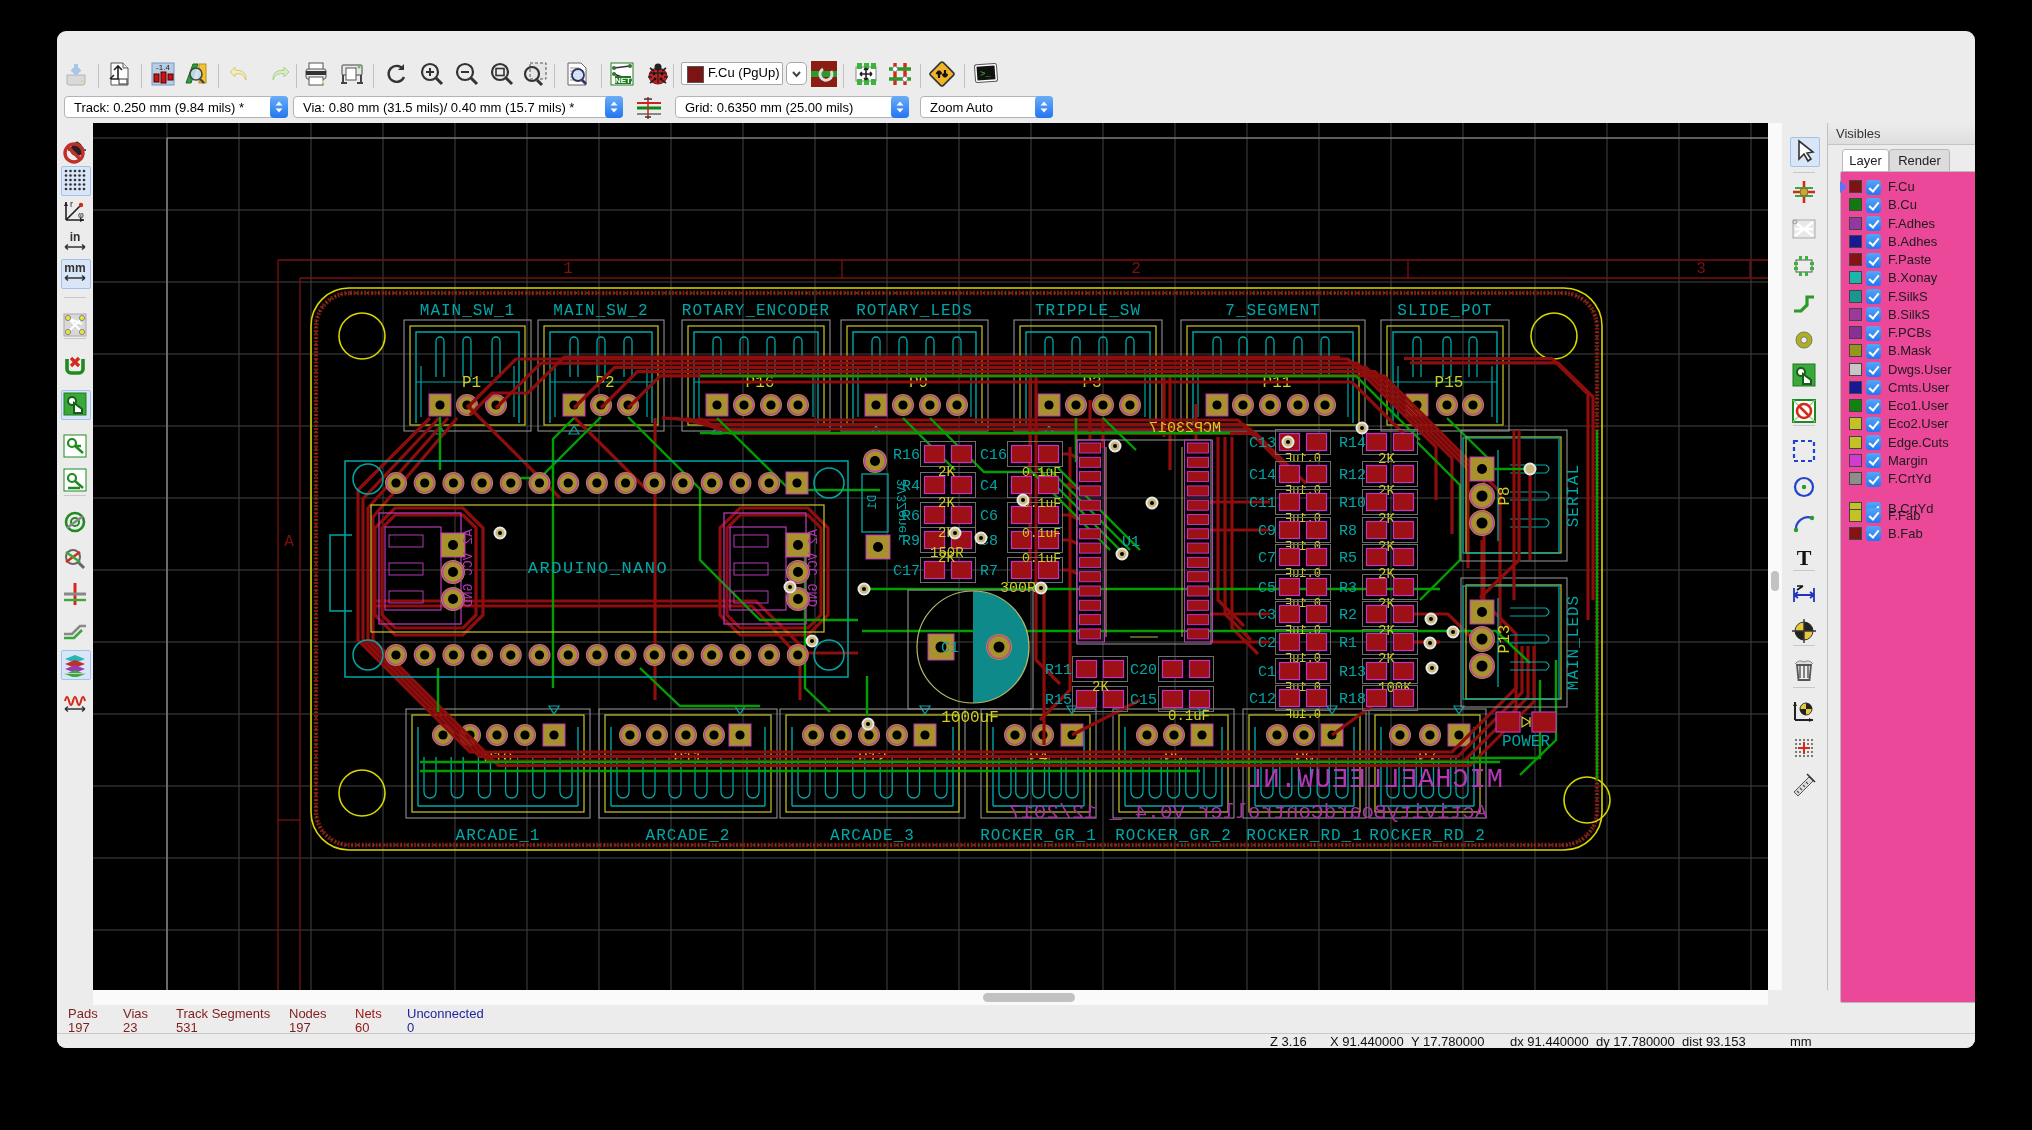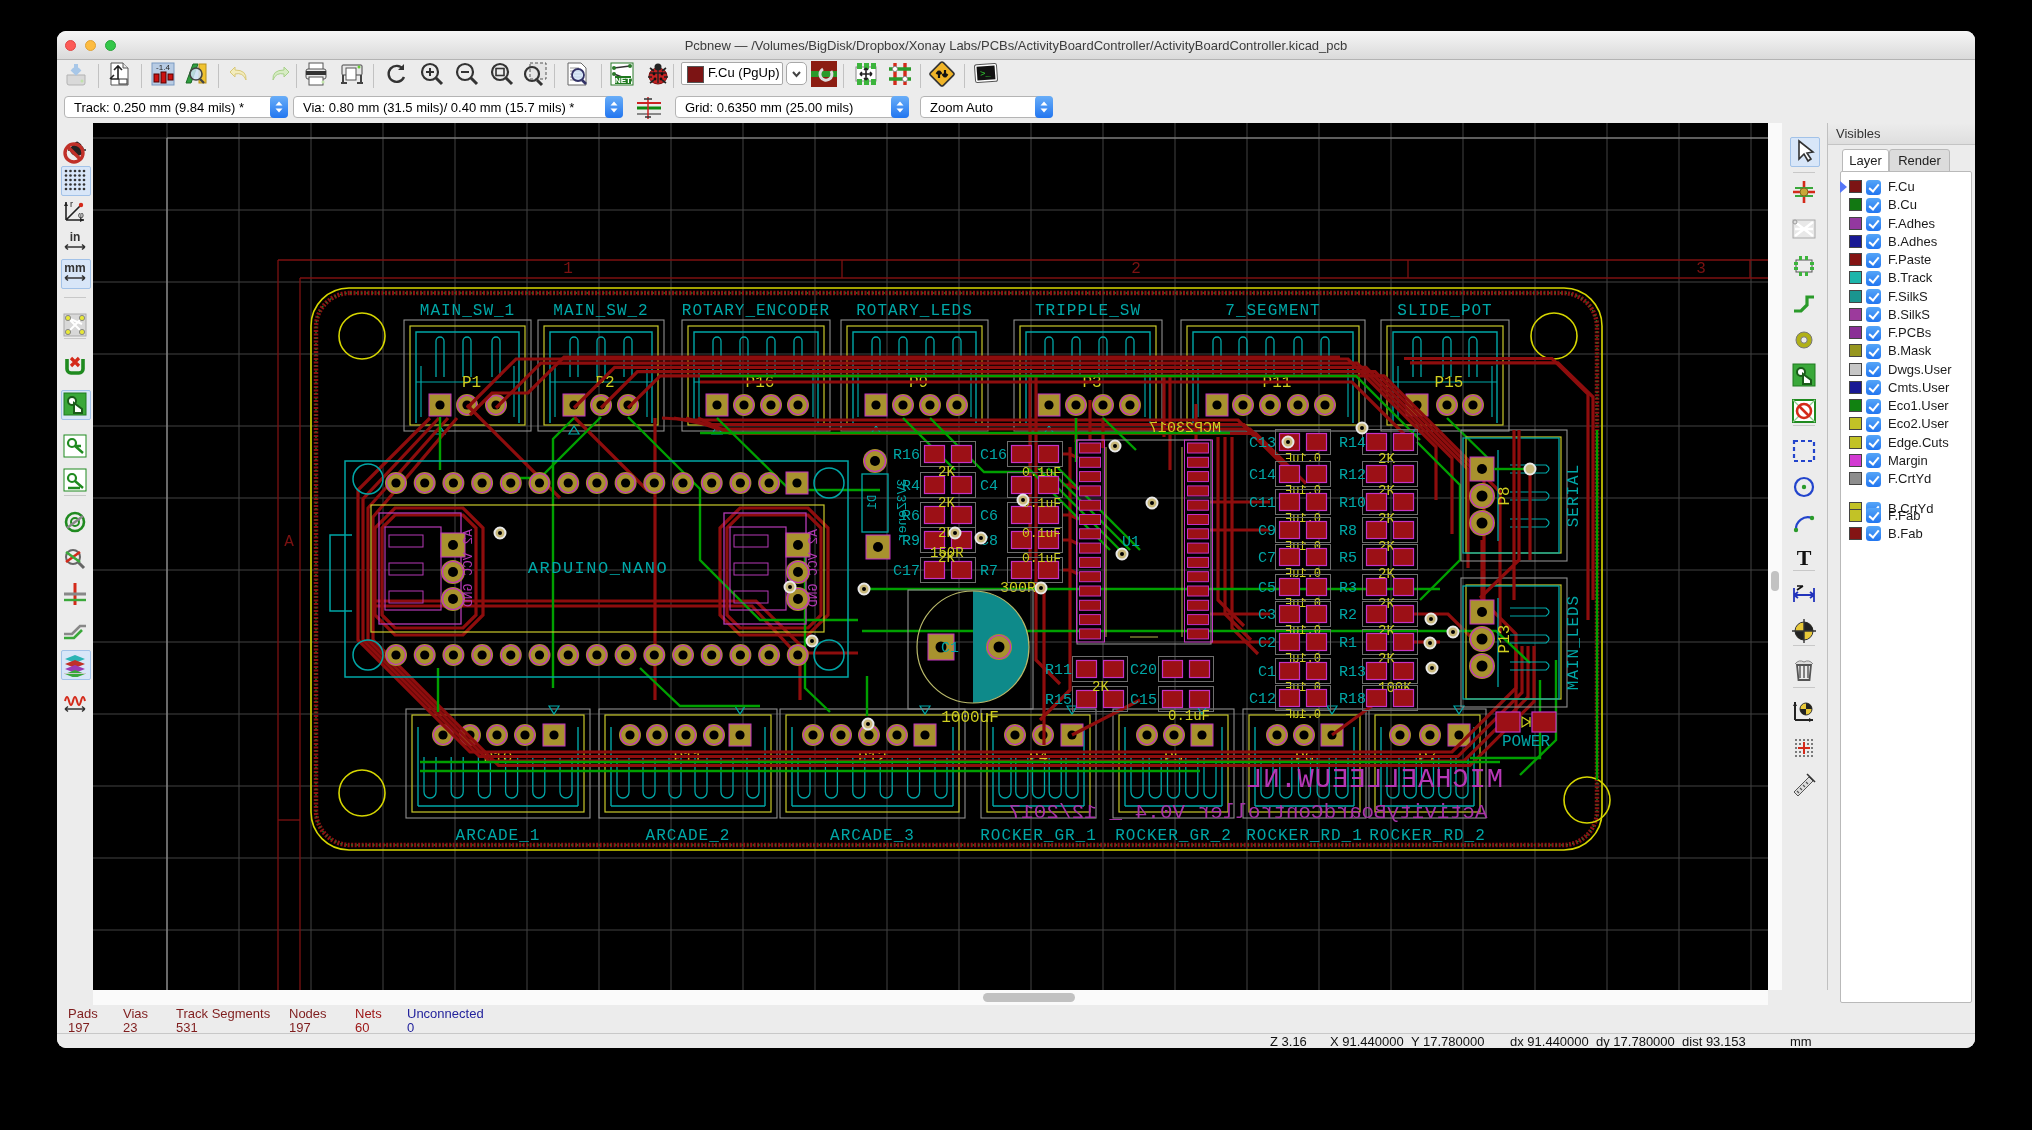--- a/index.html
+++ b/index.html
@@ -23,22 +23,22 @@
   #leftpal{position:absolute;left:0;top:0;width:36px;height:867px;background:#ececec;}
   #canvas{position:absolute;left:36px;top:0;width:1675px;height:867px;background:#000;}
   #vscroll{position:absolute;left:1711px;top:0;width:14px;height:867px;background:#fafafa;}
   #vthumb{position:absolute;left:3px;top:448px;width:8px;height:20px;background:#c2c2c2;border-radius:4px;}
   #rightpal{position:absolute;left:1725px;top:0;width:45px;height:867px;background:#ececec;}
   #visibles{position:absolute;left:1770px;top:0;width:148px;height:867px;background:#ececec;border-left:1px solid #c0c0c0;box-sizing:border-box;}
   #vishdr{position:absolute;left:0;top:0;width:148px;height:22px;background:linear-gradient(#ececec,#dedede);
       border-bottom:1px solid #c4c4c4;font-size:13px;color:#333;line-height:22px;padding-left:8px;box-sizing:border-box;}
   .tab{position:absolute;top:26px;height:23px;font-size:13px;text-align:center;line-height:22px;color:#222;
       border:1px solid #b9b9b9;box-sizing:border-box;border-radius:3px 3px 0 0;background:#dcdcdc;}
-  #layerlist{position:absolute;left:12px;top:48px;width:130px;height:830px;background:#ffffff;
-      border:1px solid #b9b9b9;border-radius:2px;}
+  #layerlist{position:absolute;left:12px;top:48px;width:130px;height:830px;background:#ec4899;
+      border:1px solid #b9b9b9;border-radius:2px;padding-left:39px;}
   .lrow{position:absolute;left:0;width:128px;height:18px;}
   .sw{position:absolute;left:8px;top:2px;width:13px;height:13px;border:1px solid #444;box-sizing:border-box;}
   .cb{position:absolute;left:25px;top:1.5px;width:15px;height:15px;background:linear-gradient(#55a5f8,#2276f0);border-radius:3.5px;}
   .cb:after{content:"";position:absolute;left:5px;top:2px;width:4px;height:8px;border:solid #fff;
       border-width:0 2px 2px 0;transform:rotate(40deg);}
   .lname{position:absolute;left:47px;top:1px;font-size:13px;color:#1a1a1a;}
   #hscroll{position:absolute;left:36px;top:959px;width:1675px;height:15px;background:#fafafa;}
   #hthumb{position:absolute;left:890px;top:3px;width:92px;height:9px;background:#c1c1c1;border-radius:5px;}
   #status1{position:absolute;left:0;top:974px;width:1918px;height:28px;background:#ececec;font-size:13px;}
   #statline{position:absolute;left:0;top:1002px;width:1918px;height:1px;background:#c8c8c8;}
@@ -49,26 +49,20 @@
   .g2{color:#9c1313;}
   .g3{color:#23239c;}
   .icn{position:absolute;top:1px;width:26px;height:26px;}
   .licn{position:absolute;left:4px;width:28px;height:28px;padding:1px;box-sizing:content-box;}
   .ricn{position:absolute;left:8px;width:28px;height:28px;padding:1px;box-sizing:content-box;}
   .selbox{background:#d8e6f8;border:1px solid #a2c2e8;border-radius:2px;padding:0;}
 </style>
 </head>
 <body>
 <div id="win">
-  <div id="titlebar">
-    <div class="tl" style="left:8px;background:#fc5b57;border:1px solid #df4744;"></div>
-    <div class="tl" style="left:28px;background:#fdbc40;border:1px solid #dfa236;"></div>
-    <div class="tl" style="left:48px;background:#34c749;border:1px solid #2aa33b;"></div>
-    <div id="title">Pcbnew — /Volumes/BigDisk/Dropbox/Xonay Labs/PCBs/ActivityBoardController/ActivityBoardController.kicad_pcb</div>
-  </div>
   <div id="tb1">
       <div class="icn" style="left:6px;"><svg width="26" height="26" viewBox="0 0 26 26">
           <path d="M4 14 h18 v8 a2 2 0 0 1 -2 2 h-14 a2 2 0 0 1 -2 -2 Z" fill="#d9d9d9" stroke="#b3b3b3"></path>
           <path d="M13 3 v8 M9 8 l4 4 4-4" stroke="#a8c7e8" stroke-width="4" fill="none"></path>
           <circle cx="19" cy="20" r="1.5" fill="#bfe3a8"></circle>
         </svg></div>
       <div class="icn" style="left:49px;"><svg width="26" height="26" viewBox="0 0 26 26">
           <path d="M5 2 h12 l5 5 v17 h-17 Z" fill="#fff" stroke="#555"></path>
           <path d="M17 2 v5 h5" fill="#e8e8e8" stroke="#555"></path>
           <path d="M12 5 v13 M8 9 l4-4 4 4 M8 14 l-4 4 M5 18 h8" stroke="#222" stroke-width="1.6" fill="none"></path>
@@ -1413,21 +1407,21 @@
             <span class="lname">B.Adhes</span>
           </div>
           <div class="lrow" style="top:79.0px;">
             <span class="sw" style="background:#841414;"></span>
             <span class="cb"></span>
             <span class="lname">F.Paste</span>
           </div>
           <div class="lrow" style="top:97.2px;">
             <span class="sw" style="background:#1cb5ab;"></span>
             <span class="cb"></span>
-            <span class="lname">B.Track</span>
+            <span class="lname">B.Xonay</span>
           </div>
           <div class="lrow" style="top:115.5px;">
             <span class="sw" style="background:#1a958f;"></span>
             <span class="cb"></span>
             <span class="lname">F.SilkS</span>
           </div>
           <div class="lrow" style="top:133.8px;">
             <span class="sw" style="background:#9c3a9c;"></span>
             <span class="cb"></span>
             <span class="lname">B.SilkS</span>

